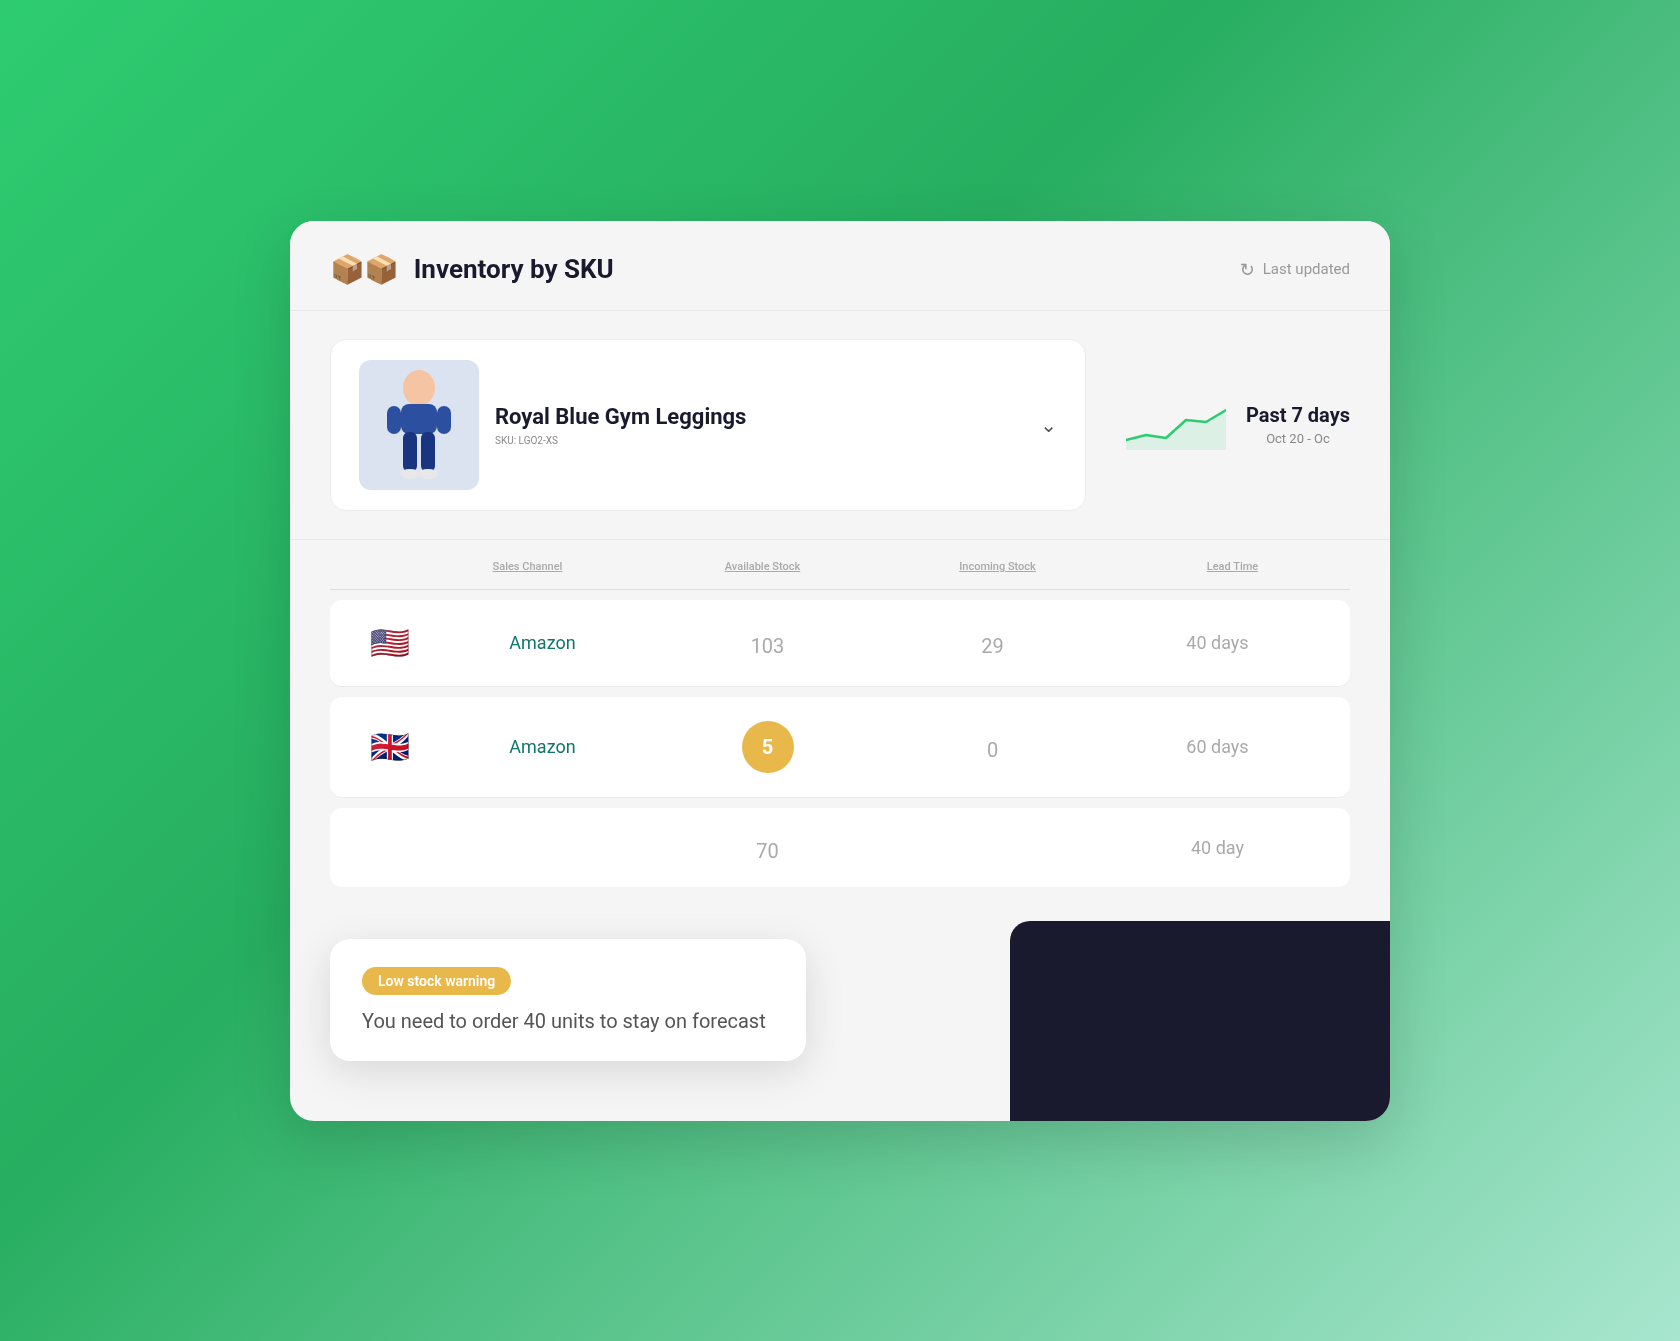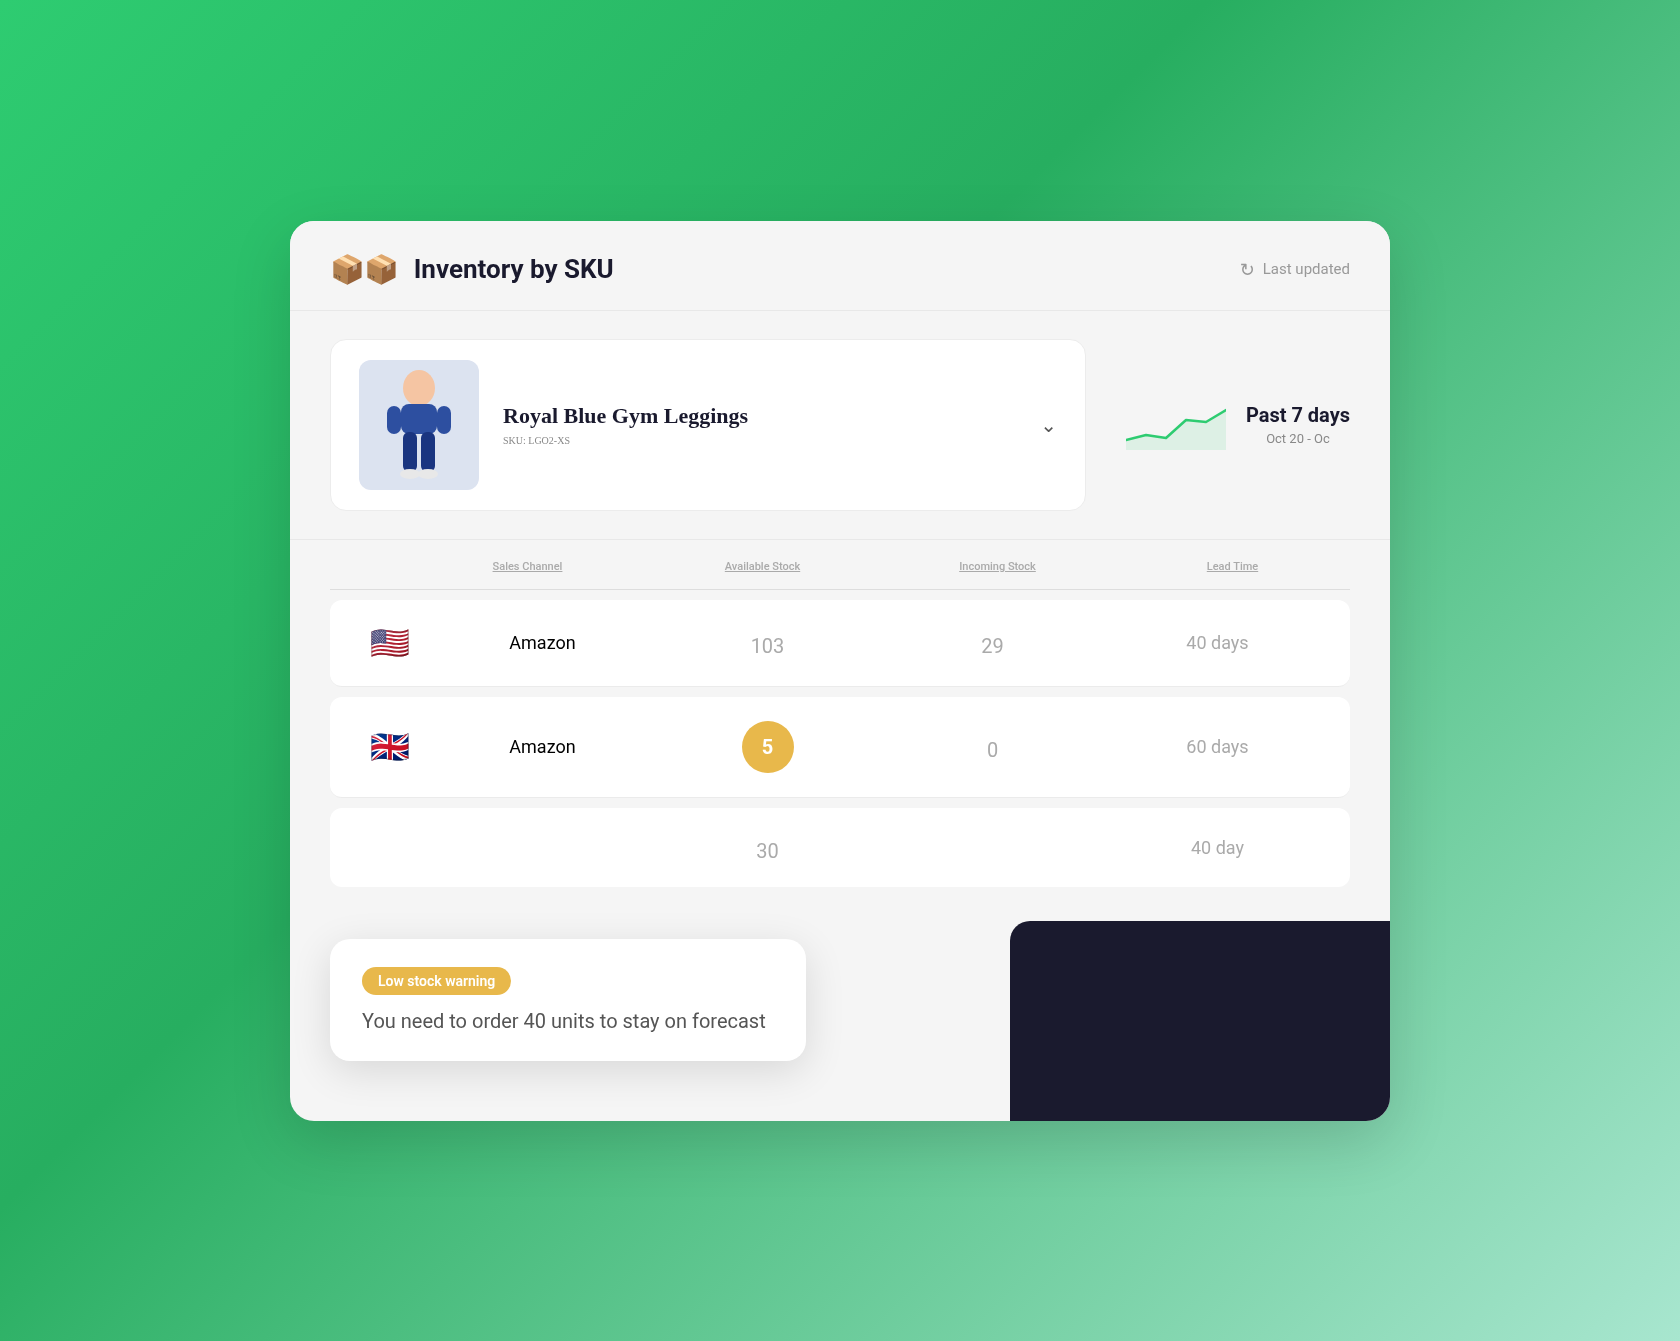--- a/index.html
+++ b/index.html
@@ -74,27 +74,26 @@
 
     .product-row {
       display: flex;
       align-items: center;
       gap: 0;
     }
 
     .product-info-block {
       display: flex;
       align-items: center;
-      gap: 24px;
+      gap: 16px;
       flex: 1;
       background: white;
       border-radius: 16px;
       padding: 20px 28px;
       border: 1px solid #ececec;
-      font-family: Liberation Serif, serif;
     }
 
     .product-image {
       width: 120px;
       height: 130px;
       background: #e8eaf6;
       border-radius: 12px;
       display: flex;
       align-items: center;
       justify-content: center;
@@ -199,21 +198,21 @@
       align-items: center;
       justify-content: center;
     }
 
     .flag {
       font-size: 32px;
     }
 
     .channel-name {
       font-size: 18px;
-      color: #000000;
+      color: #0f766e;
       text-align: center;
     }
 
     .stock-value {
       font-size: 20px;
       color: #aaa;
       margin-top: 7px;
     }
 
     .stock-badge {
@@ -393,21 +392,21 @@
       <div class="stock-cell-center">
         <span class="stock-value">0</span>
       </div>
       <div class="lead-value">60 days</div>
     </div>
 
     <div class="table-row-partial">
       <div class="flag-cell"></div>
       <div class="channel-name"></div>
       <div class="stock-cell-center">
-        <span class="stock-value">30</span>
+        <span class="stock-value">70</span>
       </div>
       <div class="stock-cell-center"></div>
       <div class="lead-value">40 day</div>
     </div>
   </div>
 
   <div class="dark-overlay"></div>
 
   <div class="warning-card">
     <div class="warning-badge">

